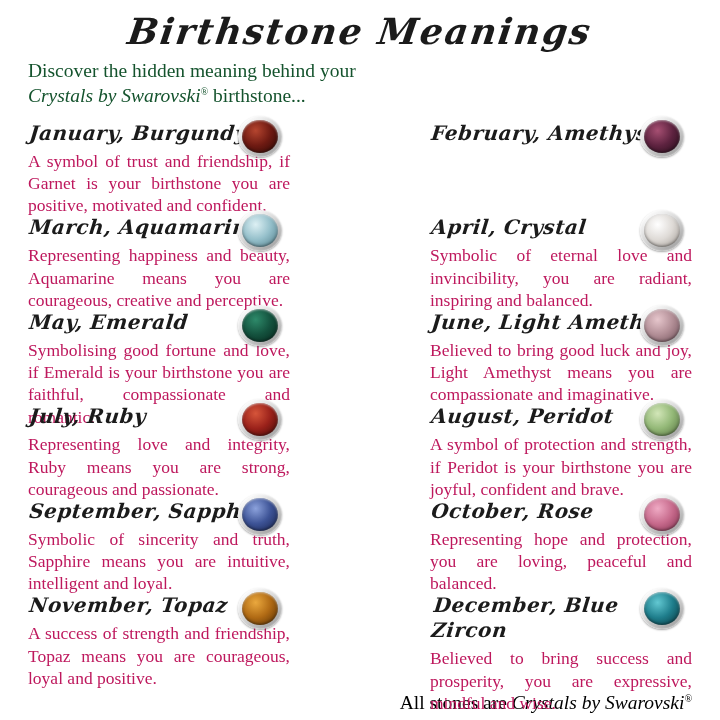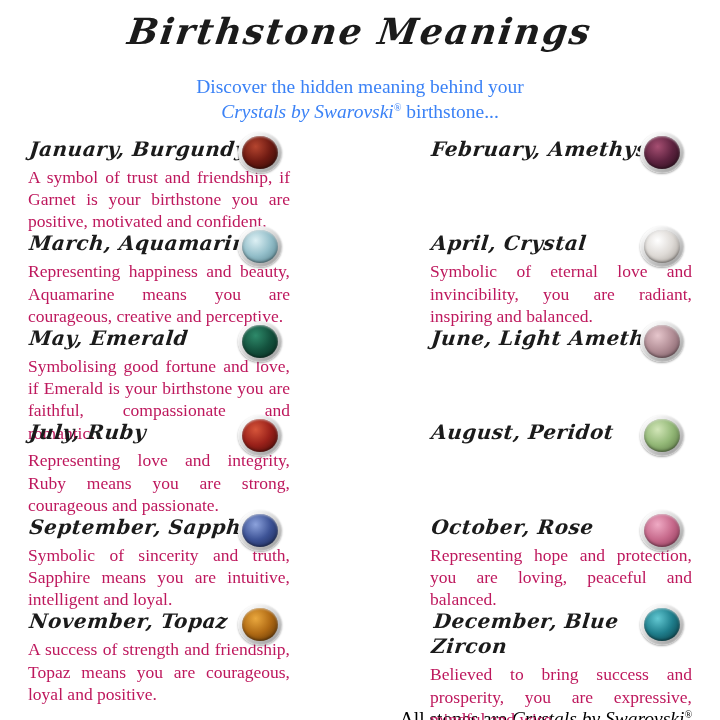--- a/index.html
+++ b/index.html
@@ -25,25 +25,24 @@
     text-align: center;
     font-family: "DejaVu Serif", serif;
     font-style: italic;
     font-weight: 700;
     font-size: 36px;
     letter-spacing: 2px;
     transform: skewX(-8deg);
     color: #1b1b1b;
   }
   .subtitle {
-    margin-top: 23px;
-    text-align: center;
+    margin-top: 7px;
     font-size: 19.5px;
     line-height: 1.28;
-    color: #3b82f6;
+    color: #14532d;
   }
   .subtitle .it { font-style: italic; }
   .reg {
     font-size: 10px;
     vertical-align: super;
     line-height: 0;
   }
   .grid {
     margin-top: 12px;
     display: grid;
@@ -174,27 +173,29 @@
           <span class="gem" style="background: radial-gradient(at 38% 32%, rgb(255, 255, 255) 0%, rgb(222, 218, 214) 48%, rgb(164, 158, 152) 94%);"></span>
         </span>
       <p class="entry-desc">Symbolic of eternal love and invincibility, you are radiant, inspiring and balanced.</p>
     </section>
 
     <section class="entry">
       <h3 class="entry-heading">June, Light Amethyst</h3>
       <span class="stone">
           <span class="gem" style="background: radial-gradient(at 38% 32%, rgb(230, 198, 204) 0%, rgb(178, 142, 150) 48%, rgb(116, 85, 94) 94%);"></span>
         </span>
+      <p class="entry-desc">Believed to bring good luck and joy, Light Amethyst means you are compassionate and imaginative.</p>
     </section>
 
     <section class="entry">
       <h3 class="entry-heading">August, Peridot</h3>
       <span class="stone">
           <span class="gem" style="background: radial-gradient(at 38% 32%, rgb(210, 230, 184) 0%, rgb(147, 184, 119) 48%, rgb(88, 116, 66) 94%);"></span>
         </span>
+      <p class="entry-desc">A symbol of protection and strength, if Peridot is your birthstone you are joyful, confident and brave.</p>
     </section>
 
     <section class="entry">
       <h3 class="entry-heading">October, Rose</h3>
       <span class="stone">
           <span class="gem" style="background: radial-gradient(at 38% 32%, rgb(239, 170, 196) 0%, rgb(199, 106, 140) 48%, rgb(136, 54, 84) 94%);"></span>
         </span>
       <p class="entry-desc">Representing hope and protection, you are loving, peaceful and balanced.</p>
     </section>
 

